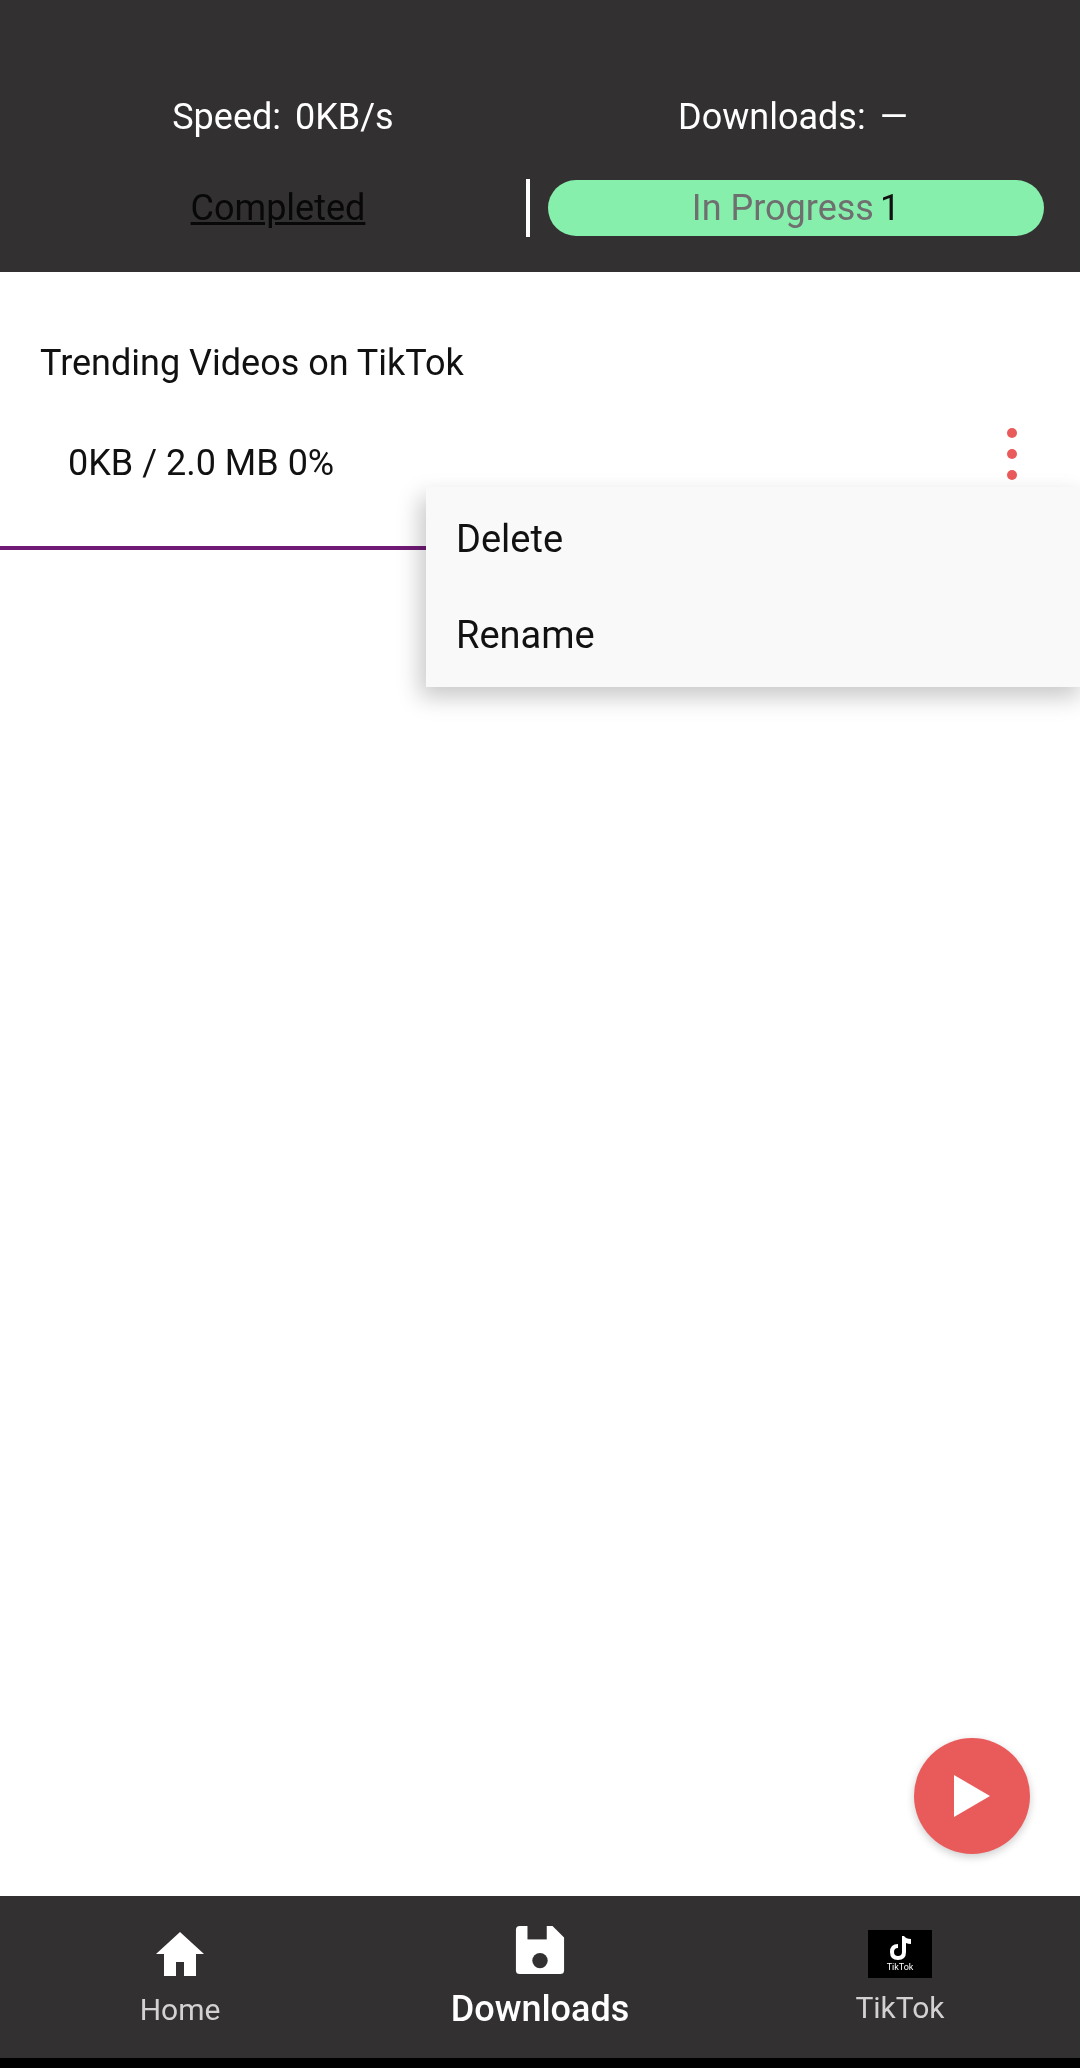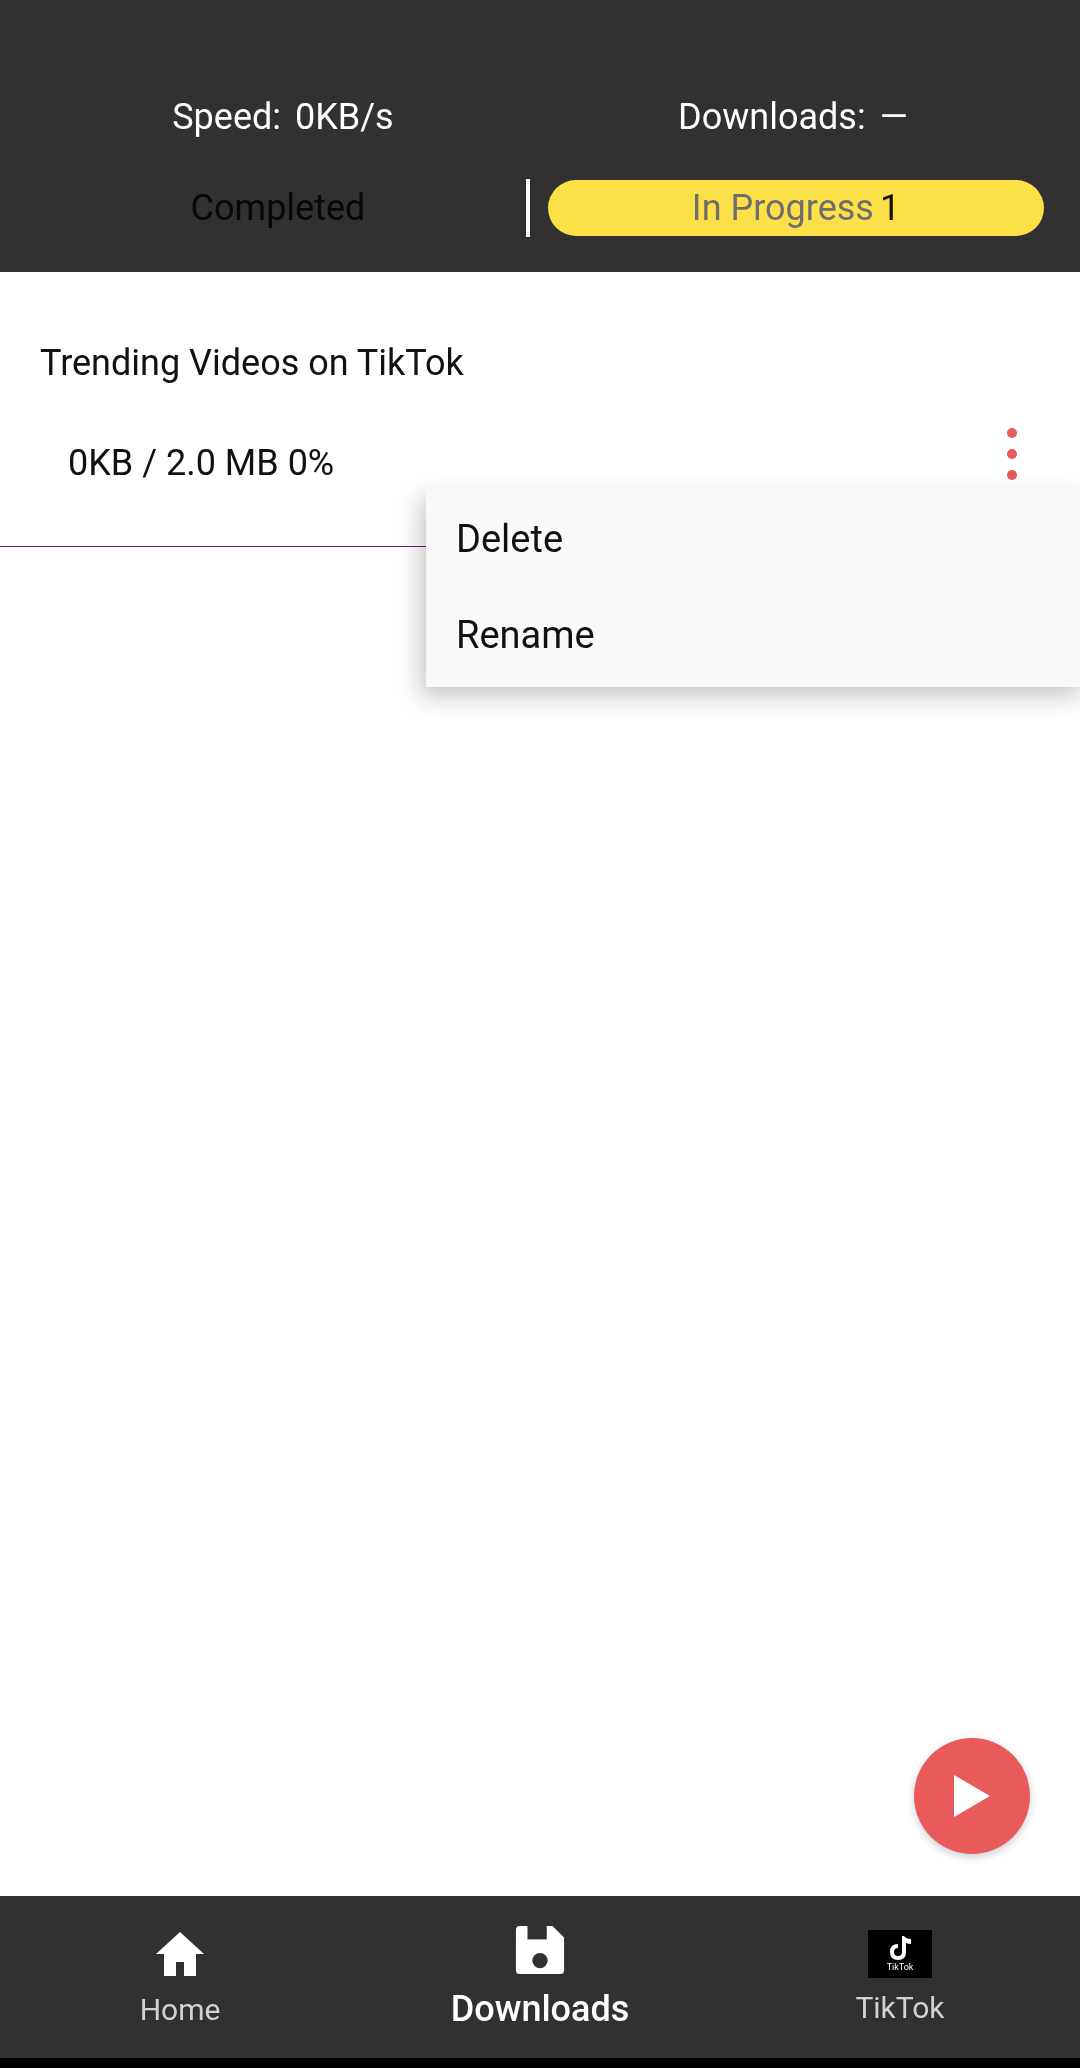--- a/index.html
+++ b/index.html
@@ -39,30 +39,31 @@
     display: flex;
     align-items: center;
     margin-top: 40px;
     height: 60px;
   }
   .tab-completed {
     flex: 1;
     text-align: center;
     color: #080808;
     font-size: 36px;
+    text-decoration: underline;
   }
   .tab-divider {
     width: 4px;
     height: 58px;
     background: #fff;
     margin: 0 18px 0 0;
   }
   .tab-inprogress {
     flex: 1;
-    background: #fde047;
+    background: #86efac;
     color: #6f6f6f;
     border-radius: 30px;
     height: 56px;
     line-height: 56px;
     text-align: center;
     font-size: 36px;
     margin-right: 6px;
   }
   .tab-inprogress .count {
     color: #111;
@@ -70,21 +71,21 @@
   }
 
   .content {
     background: #fff;
     padding-top: 70px;
   }
 
   .item {
     padding: 0 40px 62px 40px;
     position: relative;
-    border-bottom: 1px solid #701a75;
+    border-bottom: 4px solid #701a75;
   }
   .item-title {
     font-size: 36px;
     color: #111;
     margin-bottom: 58px;
   }
   .item-progress {
     font-size: 36px;
     color: #111;
     padding-left: 28px;

